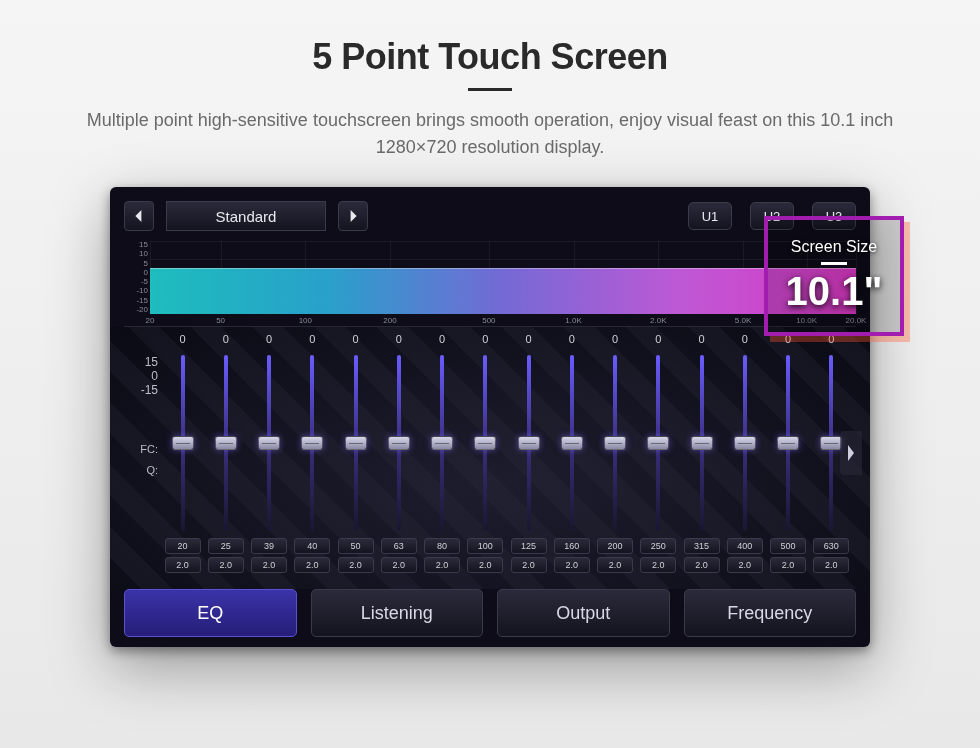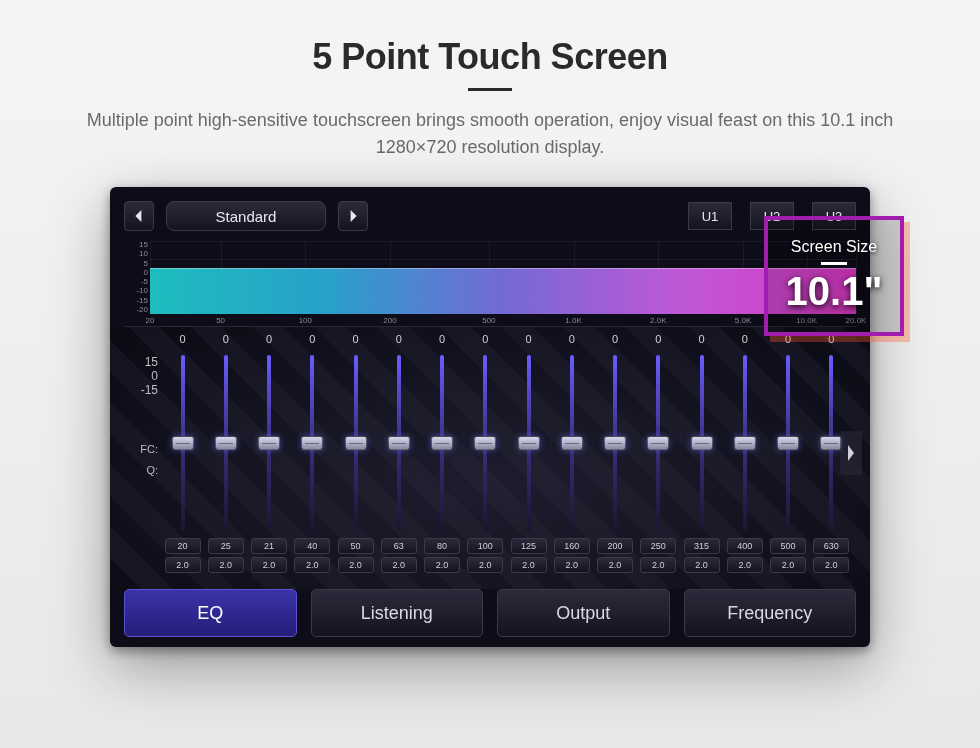--- a/index.html
+++ b/index.html
@@ -59,29 +59,29 @@
   .top-row { display:flex; align-items:center; gap:12px; height:34px;}
   .arrow-btn{
     width:30px;height:30px;border-radius:4px;
     background:linear-gradient(180deg,#2a2a3a,#141420);
     border:1px solid #3a3a4a;
     display:flex;align-items:center;justify-content:center;
     cursor:pointer;
   }
   .arrow-btn svg{width:12px;height:12px;fill:#e8e8ee;}
   .preset{
-    flex:0 0 160px;height:30px;border-radius:8px;
+    flex:0 0 160px;height:30px;border-radius:0;
     background:linear-gradient(180deg,#2a2a3a,#141420);
     border:1px solid #3a3a4a;
     display:flex;align-items:center;justify-content:center;
     font-size:15px;color:#e8e8ee;
   }
   .spacer{flex:1;}
   .u-btn{
-    width:44px;height:28px;border-radius:0;
+    width:44px;height:28px;border-radius:5px;
     background:linear-gradient(180deg,#2a2a3a,#141420);
     border:1px solid #3a3a4a;
     display:flex;align-items:center;justify-content:center;
     font-size:13px;color:#e8e8ee;cursor:pointer;
     margin-left:6px;
   }
 
   .spectrum{
     margin-top:8px;height:86px;position:relative;
     border-bottom:1px solid rgba(120,120,140,0.25);
@@ -272,21 +272,21 @@
             <div class="thumb"></div>
           </div>
           <div class="pill">25</div>
           <div class="pill">2.0</div>
         </div>
         <div class="slider-col">
           <div class="gain">0</div>
           <div class="track">
             <div class="thumb"></div>
           </div>
-          <div class="pill">21</div>
+          <div class="pill">39</div>
           <div class="pill">2.0</div>
         </div>
         <div class="slider-col">
           <div class="gain">0</div>
           <div class="track">
             <div class="thumb"></div>
           </div>
           <div class="pill">40</div>
           <div class="pill">2.0</div>
         </div>

